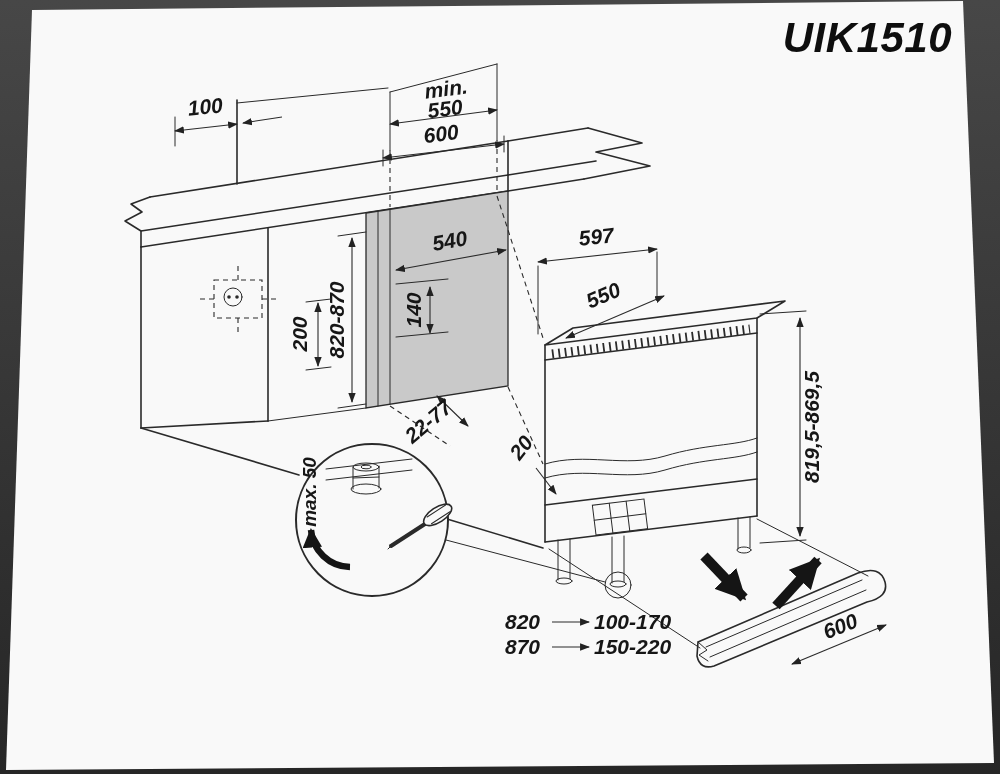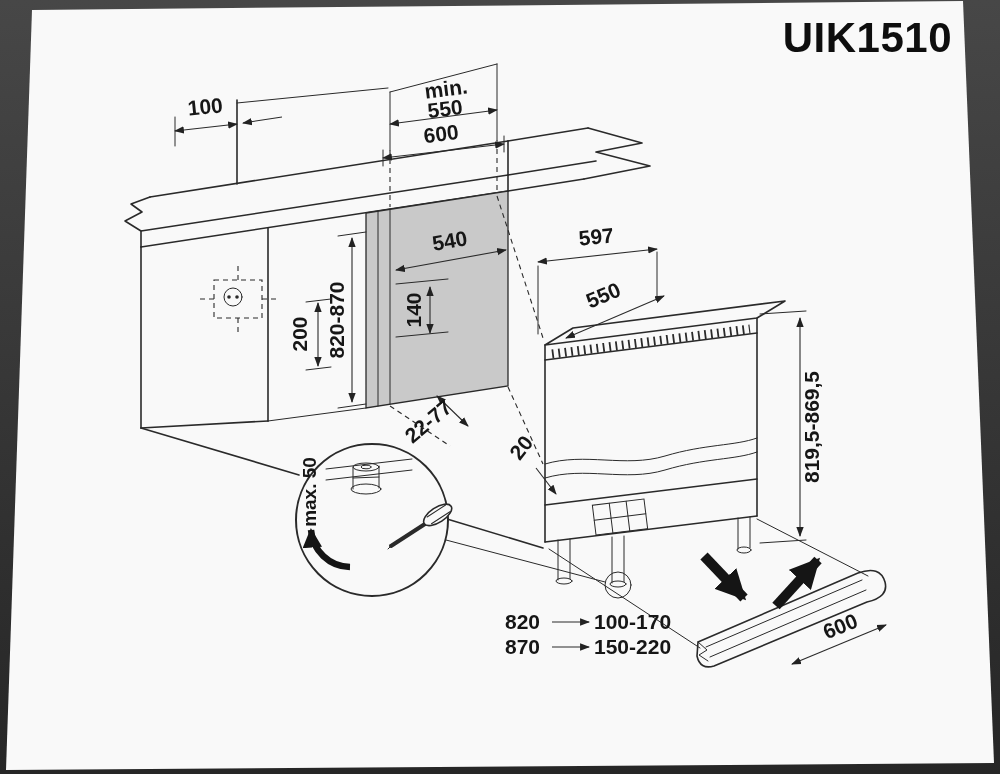--- a/index.html
+++ b/index.html
@@ -1,16 +1,16 @@
 <!DOCTYPE html>
 <html><head>
 <meta charset="utf-8">
 <style>
   html,body{margin:0;padding:0;background:#222;}
-  .wrap{position:relative;width:1000px;height:774px;overflow:hidden;}
+  .wrap{position:relative;width:1000px;height:774px;overflow:hidden;font-style:italic;}
   svg{display:block;}
   .ol{stroke:#2a2a2a;stroke-width:1.6;fill:none;stroke-linejoin:round;stroke-linecap:round;}
   .thin{stroke:#2a2a2a;stroke-width:1;fill:none;stroke-linecap:round;}
   .dim{stroke:#2a2a2a;stroke-width:1.1;fill:none;}
   .dash{stroke:#2a2a2a;stroke-width:1.1;fill:none;stroke-dasharray:5 4;}
   .txt{font-family:"Liberation Sans",sans-serif;font-weight:700;font-size:21px;fill:#161616;}
   .txt.small{font-size:19px;}
   .title{font-family:"Liberation Sans",sans-serif;font-weight:700;font-size:42px;fill:#0e0e0e;letter-spacing:.5px;}
 </style>
 </head>

